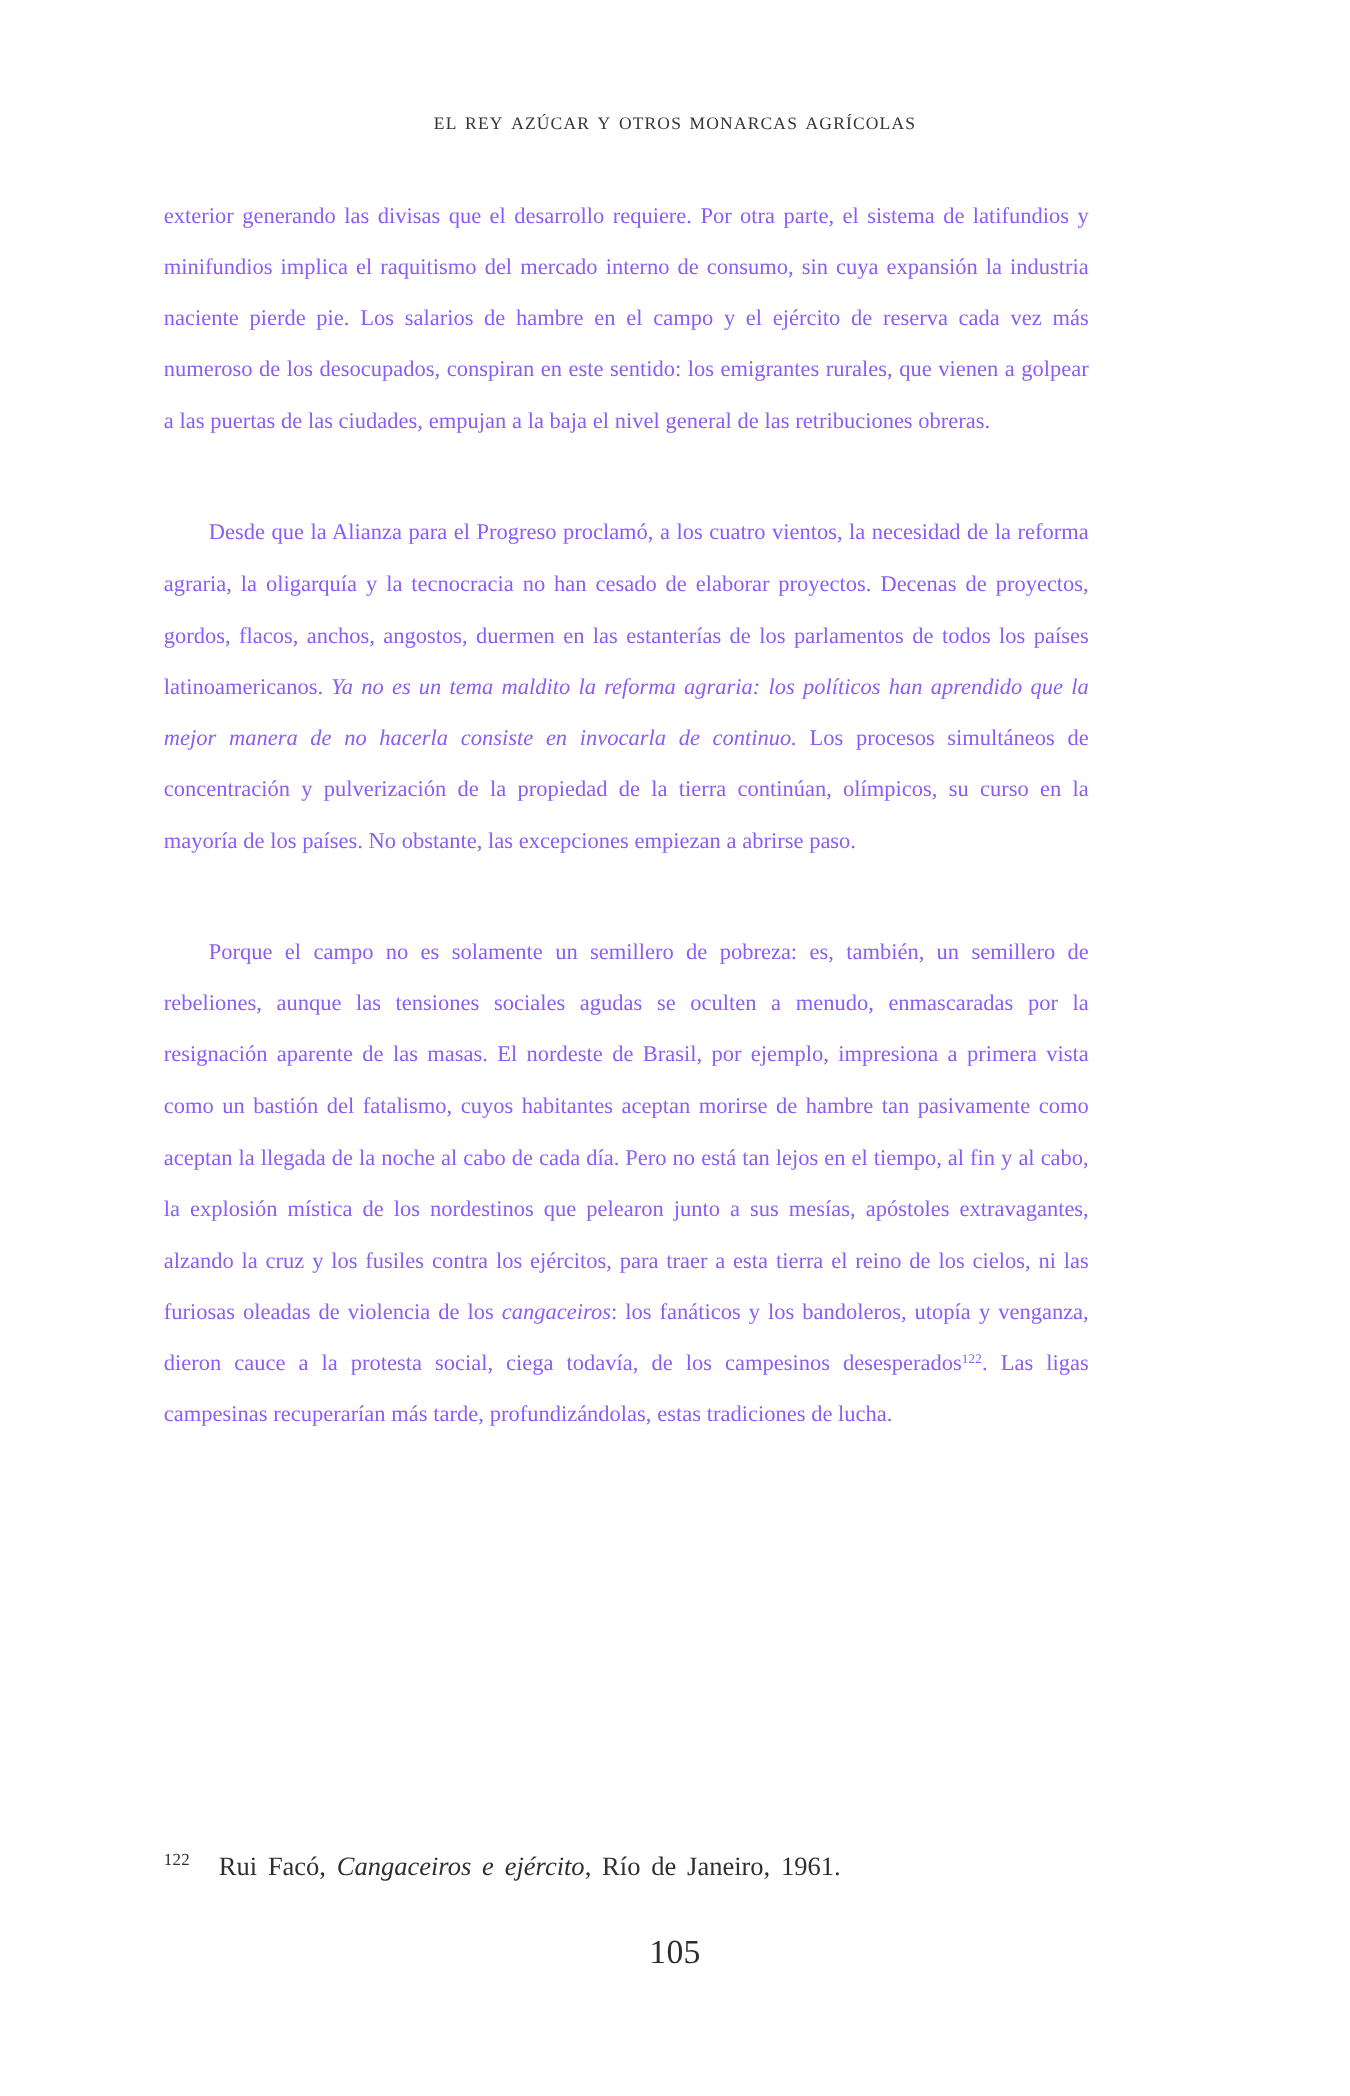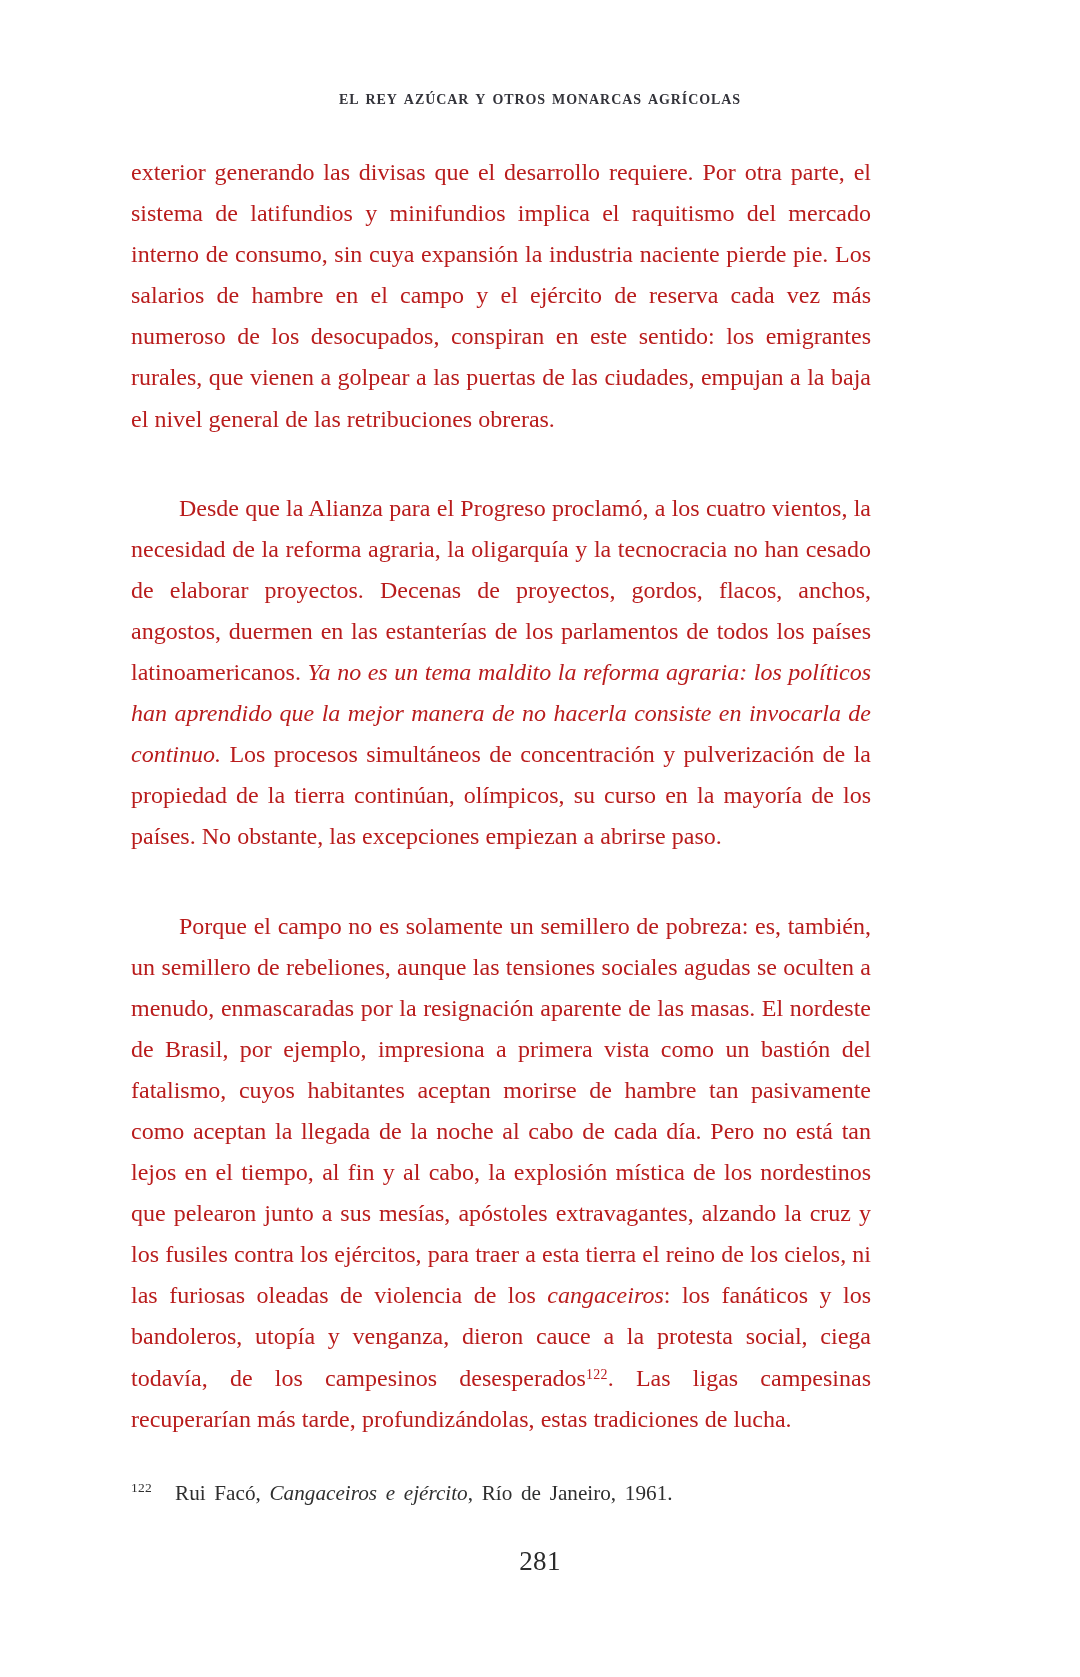--- a/index.html
+++ b/index.html
@@ -26,40 +26,39 @@
     left: 0;
     right: 0;
     top: 86px;
     text-align: center;
     font-size: 20.5px;
     letter-spacing: 0.045em;
     font-variant: small-caps;
     text-transform: lowercase;
     color: #33333a;
     white-space: nowrap;
-    font-weight: bold;
   }
   .running-header::first-letter { }
 
   
   .textblock {
     position: absolute;
     left: 131px;
     top: 152px;
     width: 740px;
   }
 
   p.body {
     margin: 0;
-    font-size: 24px;
+    font-size: 18px;
     line-height: 41.1px;
     text-align: justify;
     text-justify: inter-word;
     hyphens: manual;
-    color: #b91c1c;
+    color: #8b5cf6;
     word-spacing: 0.005em;
   }
 
   p.body + p.body {
     text-indent: 2.0em;
     margin-top: 48px;
   }
 
   .it {
     font-style: italic;
@@ -126,15 +125,15 @@
     <p class="body"><span>Porque el campo no es solamente un semillero de pobreza: es, también, un semillero de rebeliones, aunque las tensiones sociales agudas se oculten a menudo, enmascaradas por la resignación aparente de las masas. El nordeste de Brasil, por ejemplo, impresiona a primera vista como un bastión del fatalismo, cuyos habitantes aceptan morirse de hambre tan pasivamente como aceptan la llegada de la noche al cabo de cada día. Pero no está tan lejos en el tiempo, al fin y al cabo, la explosión mística de los nordestinos que pelearon junto a sus mesías, apóstoles extravagantes, alzando la cruz y los fusiles contra los ejércitos, para traer a esta tierra el reino de los cielos, ni las furiosas oleadas de violencia de los </span><span class="it">cangaceiros</span><span>: los fanáticos y los bandoleros, utopía y venganza, dieron cauce a la protesta social, ciega todavía, de los campesinos desesperados</span><sup class="fnref">122</sup><span>. Las ligas campesinas recuperarían más tarde, profundizándolas, estas tradiciones de lucha.</span></p>
 
 
   </div>
 
   <div class="footnote">
     <span class="fn-num">122</span>
     <span class="fn-text"><span>Rui Facó, </span><span class="it">Cangaceiros e ejército</span><span>, Río de Janeiro, 1961.</span></span>
   </div>
 
-  <div class="folio">281</div>
+  <div class="folio">105</div>
 
 </div>
 
 </body></html>

